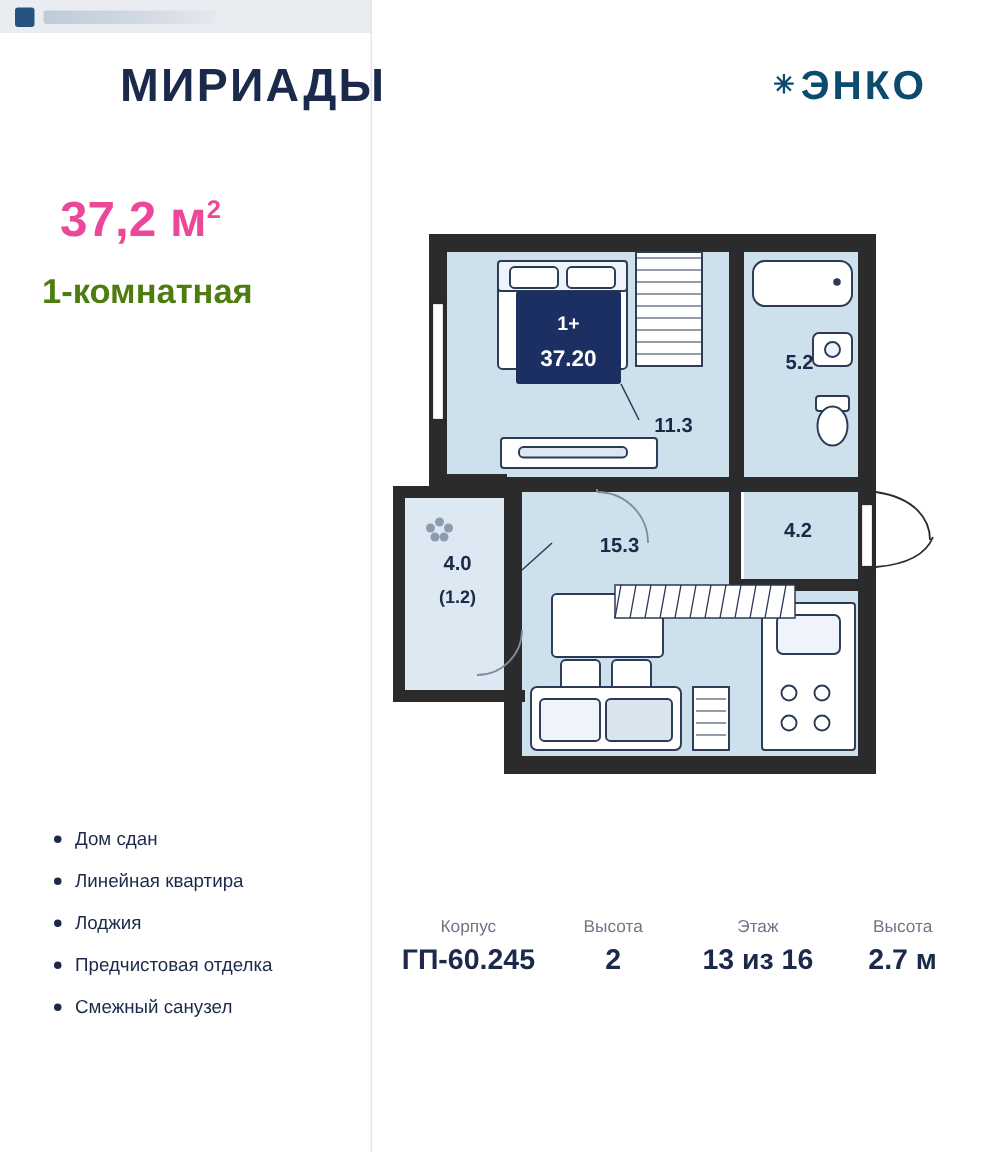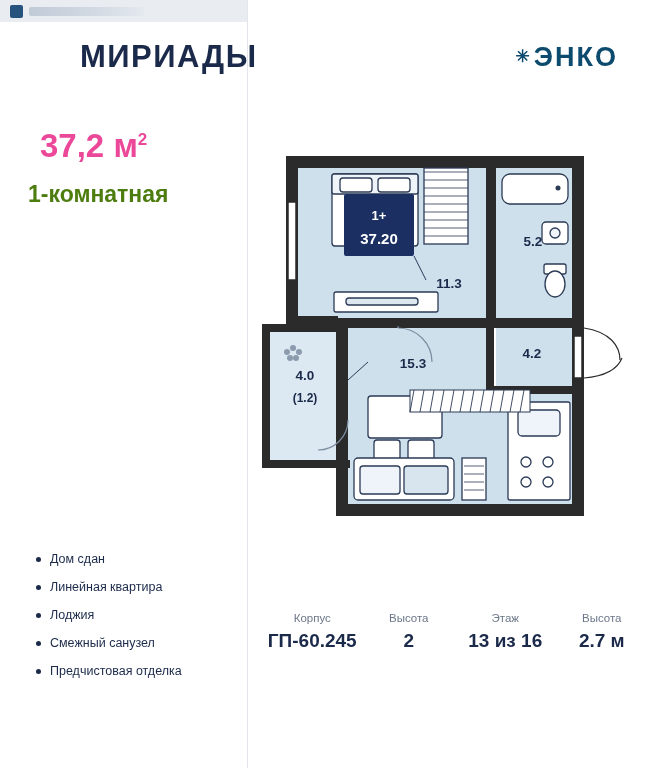--- a/index.html
+++ b/index.html
@@ -194,25 +194,25 @@
     <div class="feature">
       <span class="dot"></span>
       <span>Линейная квартира</span>
     </div>
     <div class="feature">
       <span class="dot"></span>
       <span>Лоджия</span>
     </div>
     <div class="feature">
       <span class="dot"></span>
+      <span>Предчистовая отделка</span>
+    </div>
+    <div class="feature">
+      <span class="dot"></span>
       <span>Смежный санузел</span>
-    </div>
-    <div class="feature">
-      <span class="dot"></span>
-      <span>Предчистовая отделка</span>
     </div>
   </div>
 
   <div class="specs">
     <div class="spec">
       <div class="lbl">Корпус</div>
       <div class="val">ГП-60.245</div>
     </div>
     <div class="spec">
       <div class="lbl">Высота</div>

